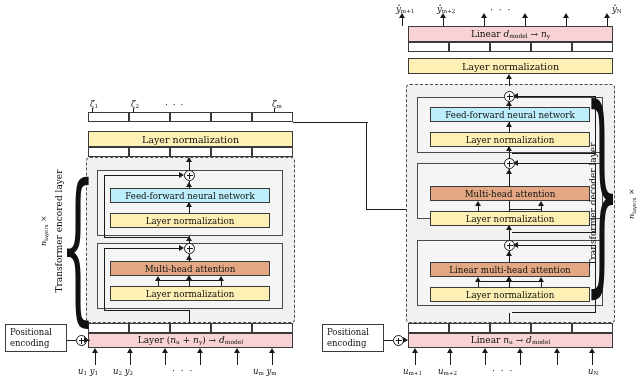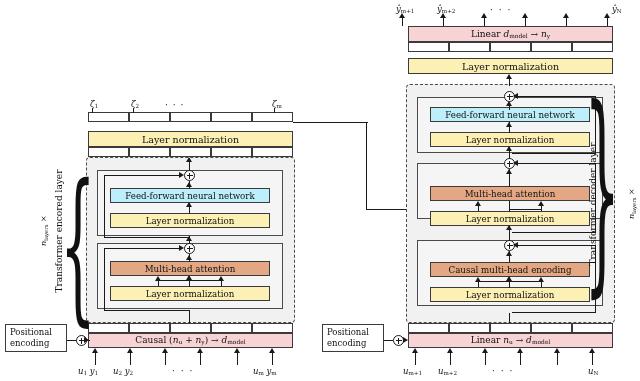--- a/index.html
+++ b/index.html
@@ -115,21 +115,21 @@
   <div class="vline" style="left:189px;top:158px;height:13px;"></div>
   <div class="arrowup" style="left:186px;top:157px;"></div>
 
   <div class="vline" style="left:158px;top:279px;height:7px;"></div>
   <div class="arrowup" style="left:155px;top:276px;"></div>
   <div class="vline" style="left:221px;top:279px;height:7px;"></div>
   <div class="arrowup" style="left:218px;top:276px;"></div>
   <div class="hline" style="left:158px;top:280px;width:64px;"></div>
 
   <div class="blk lin" style="left:88px;top:333px;width:205px;height:15px;font-size:9px;">
-    <span><span>Causal (</span><span class="it">n</span><sub>u</sub><span> + </span><span class="it">n</span><sub>y</sub><span>) → </span><span class="it">d</span><sub>model</sub></span>
+    <span><span>Layer (</span><span class="it">n</span><sub>u</sub><span> + </span><span class="it">n</span><sub>y</sub><span>) → </span><span class="it">d</span><sub>model</sub></span>
   </div>
 
   <div class="slot" style="left:88px;top:323px;width:41px;height:10px;"></div>
   <div class="slot" style="left:129px;top:323px;width:41px;height:10px;"></div>
   <div class="slot" style="left:170px;top:323px;width:41px;height:10px;"></div>
   <div class="slot" style="left:211px;top:323px;width:41px;height:10px;"></div>
   <div class="slot" style="left:252px;top:323px;width:41px;height:10px;"></div>
 
   <div class="vline" style="left:95px;top:352px;height:13px;"></div>
   <div class="arrowup" style="left:92px;top:348px;"></div>
@@ -203,21 +203,21 @@
 
   <div class="sublayer" style="left:417px;top:97px;width:186px;height:56px;"></div>
   <div class="blk ffn" style="left:430px;top:107px;width:160px;height:15px;font-size:8.7px;">Feed-forward neural network</div>
   <div class="blk ln" style="left:430px;top:132px;width:160px;height:15px;font-size:8.7px;">Layer normalization</div>
 
   <div class="sublayer" style="left:417px;top:163px;width:186px;height:56px;"></div>
   <div class="blk mha" style="left:430px;top:186px;width:160px;height:15px;font-size:8.7px;">Multi-head attention</div>
   <div class="blk ln" style="left:430px;top:211px;width:160px;height:15px;font-size:8.7px;">Layer normalization</div>
 
   <div class="sublayer" style="left:417px;top:240px;width:186px;height:66px;"></div>
-  <div class="blk mha" style="left:430px;top:262px;width:160px;height:15px;font-size:8.7px;">Causal multi-head encoding</div>
+  <div class="blk mha" style="left:430px;top:262px;width:160px;height:15px;font-size:8.7px;">Linear multi-head attention</div>
   <div class="blk ln" style="left:430px;top:287px;width:160px;height:15px;font-size:8.7px;">Layer normalization</div>
 
   <div class="oplus" style="left:504px;top:91px;"></div>
   <div class="oplus" style="left:504px;top:158px;"></div>
   <div class="oplus" style="left:504px;top:240px;"></div>
 
   <div class="hline" style="left:516px;top:96px;width:80px;"></div>
   <div class="vline" style="left:595px;top:96px;height:58px;"></div>
   <div class="hline" style="left:512px;top:153px;width:84px;"></div>
   <div class="arrowleft" style="left:513px;top:92.5px;"></div>

